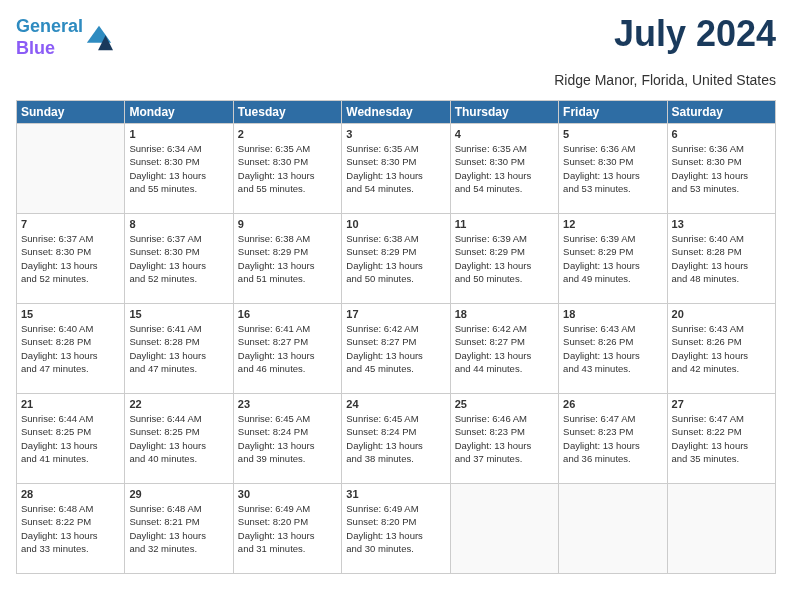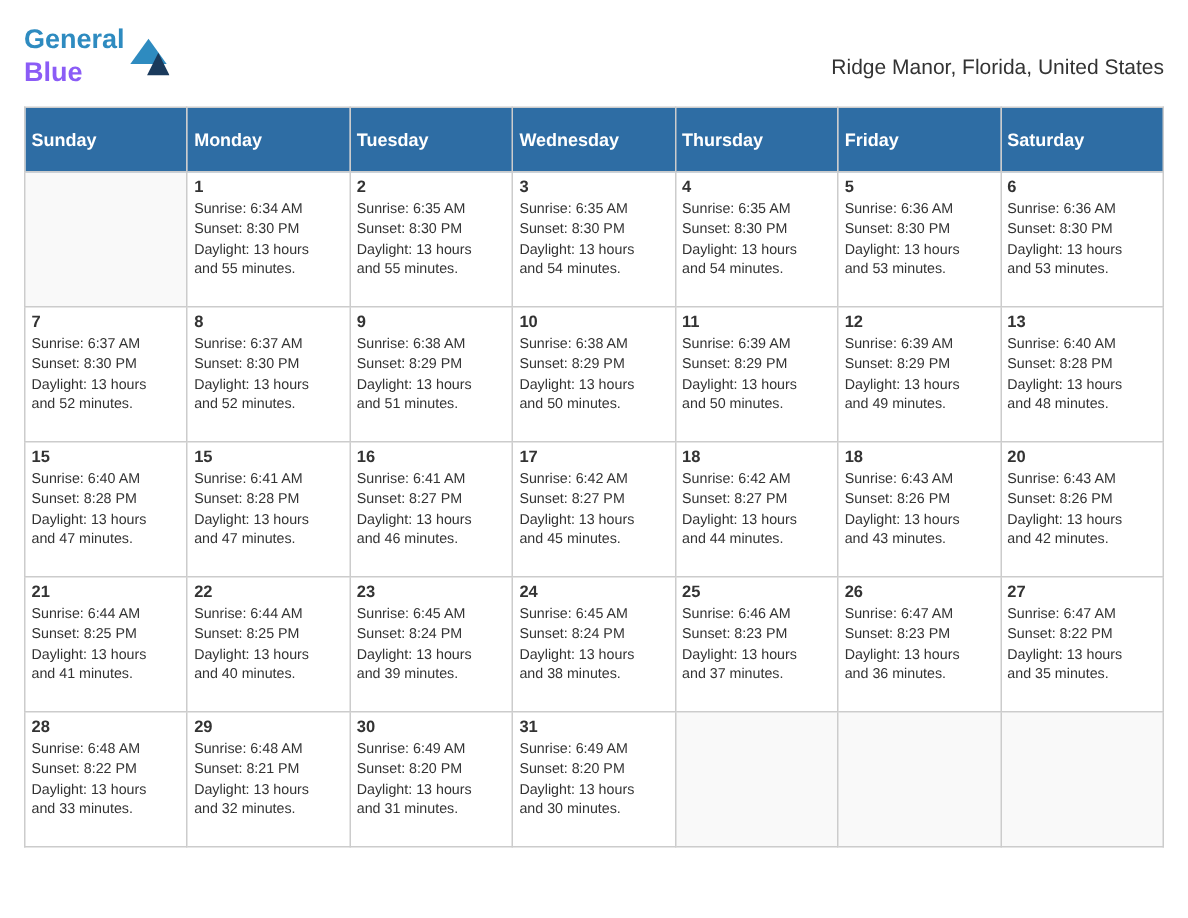--- a/index.html
+++ b/index.html
@@ -52,21 +52,21 @@
     table {
       width: 100%;
       border-collapse: collapse;
       table-layout: fixed;
     }
     th {
       background-color: #2e6da4;
       color: #fff;
       font-size: 12px;
       font-weight: bold;
-      padding: 14px 4px;
+      padding: 4px 4px;
       text-align: left;
       border: 1px solid #ccc;
     }
     td {
       border: 1px solid #ccc;
       vertical-align: top;
       padding: 4px;
       font-size: 10px;
       color: #333;
       height: 90px;
@@ -99,20 +99,21 @@
           <span style="color:#8b5cf6;">Blue</span>
         </div>
         <svg class="logo-icon" viewBox="0 0 30 30">
           <polygon points="15,2 28,20 2,20" fill="#2e8bc0"></polygon>
           <polygon points="22,12 30,28 14,28" fill="#1a3a5c"></polygon>
         </svg>
       </div>
     </div>
   </div>
   <div class="title-section">
+    <div class="month-year">July 2024</div>
     <div class="location">Ridge Manor, Florida, United States</div>
   </div>
 </div>
 
 <table>
   <thead>
     <tr>
     <th>Sunday</th>
         <th>Monday</th>
         <th>Tuesday</th>

